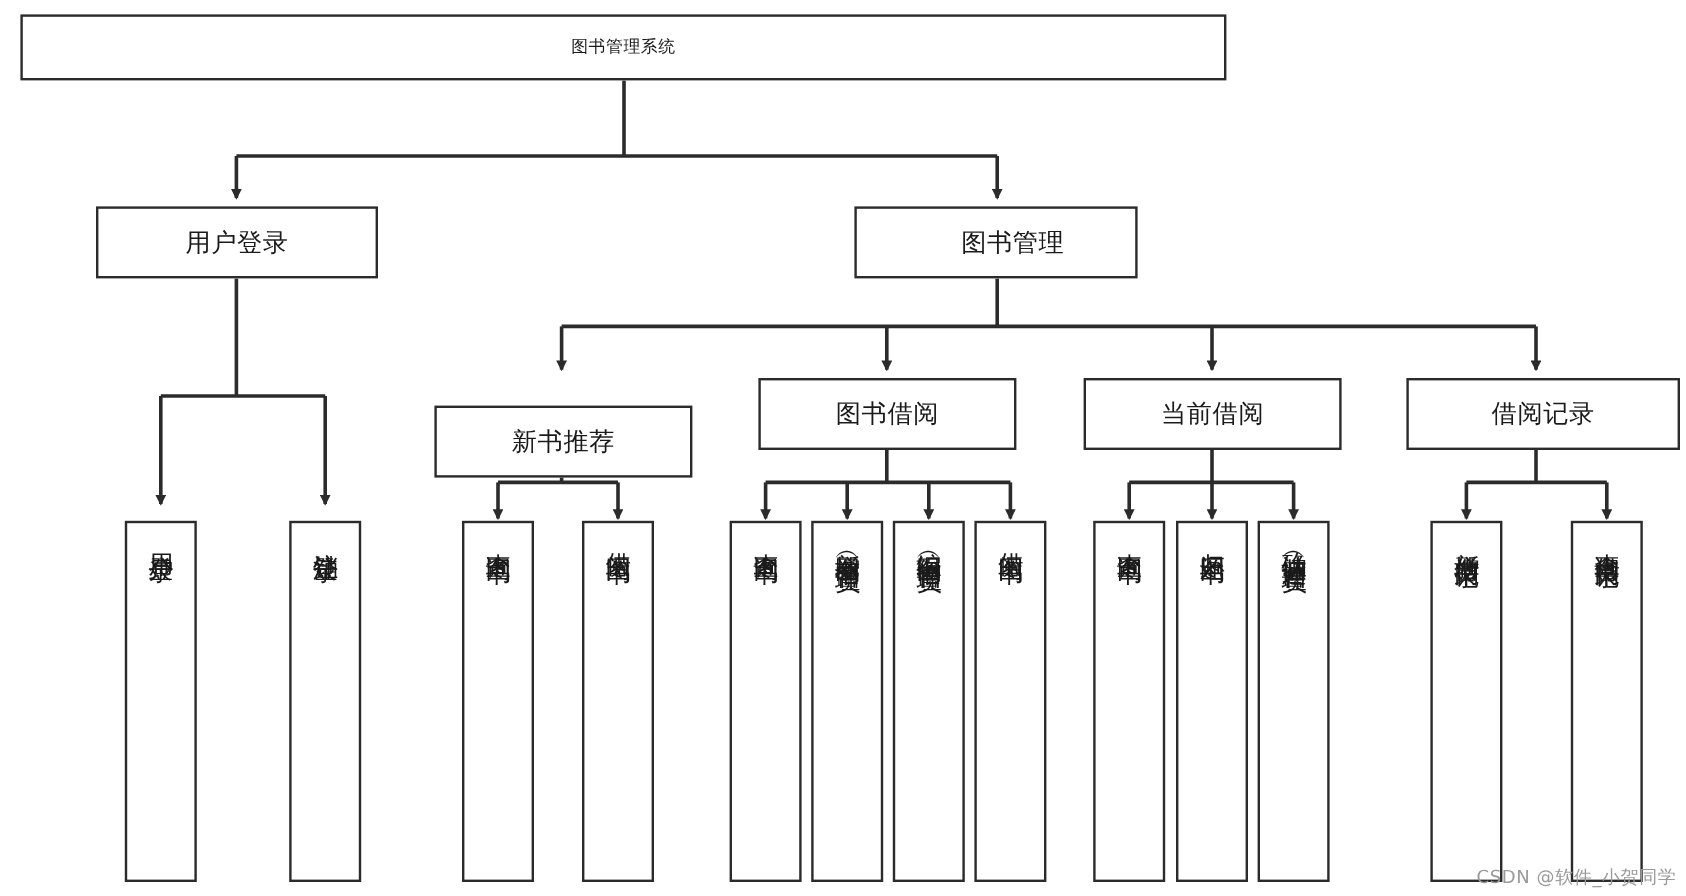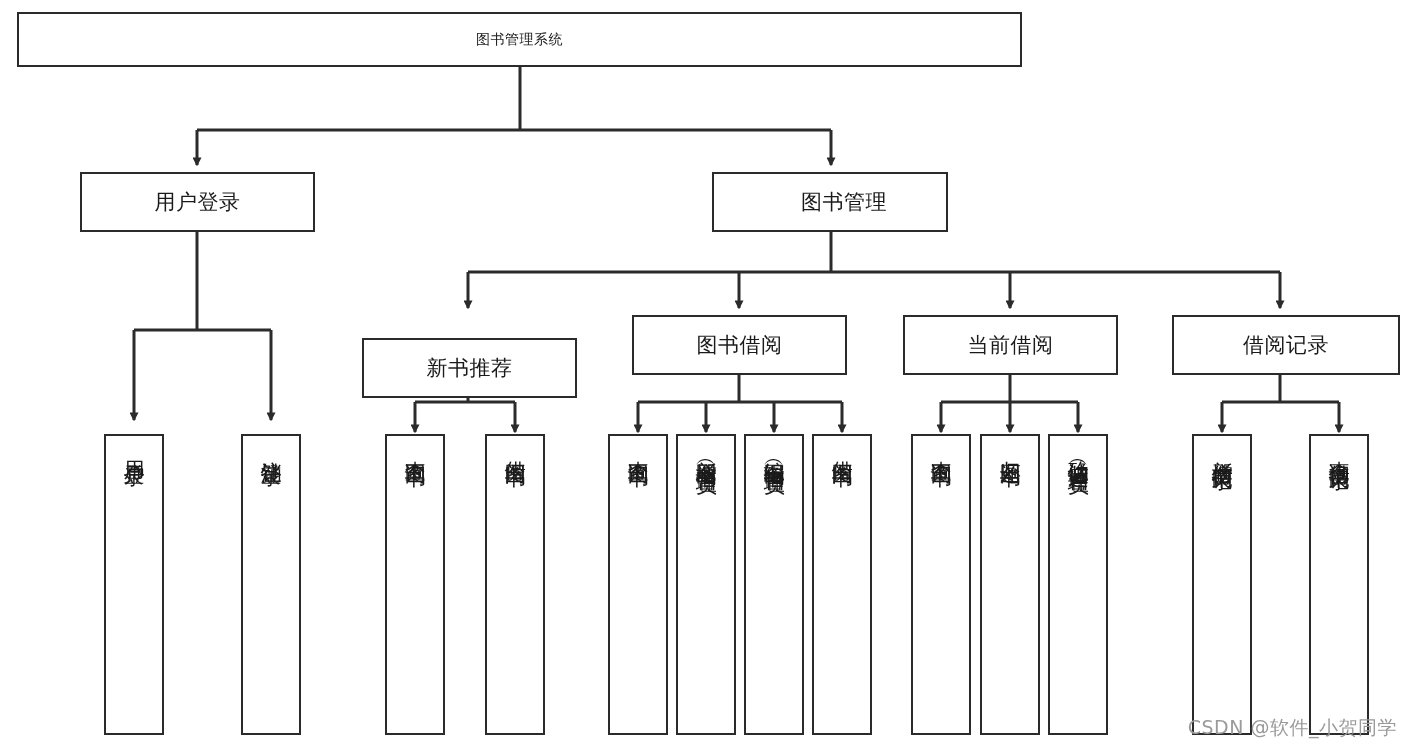--- a/index.html
+++ b/index.html
@@ -63,21 +63,21 @@
     text-orientation: upright;
     font-size: 21px;
     line-height: 1.08;
     letter-spacing: 2px;
     white-space: nowrap;
   }
   .watermark {
     position: absolute;
     right: 8px;
     bottom: 6px;
-    font-size: 19px;
+    font-size: 15px;
     color: #9a9a9a;
     letter-spacing: 0.5px;
     white-space: nowrap;
   }
 </style>
 </head>
 <body>
 
 <div id="diagram-root">
 

